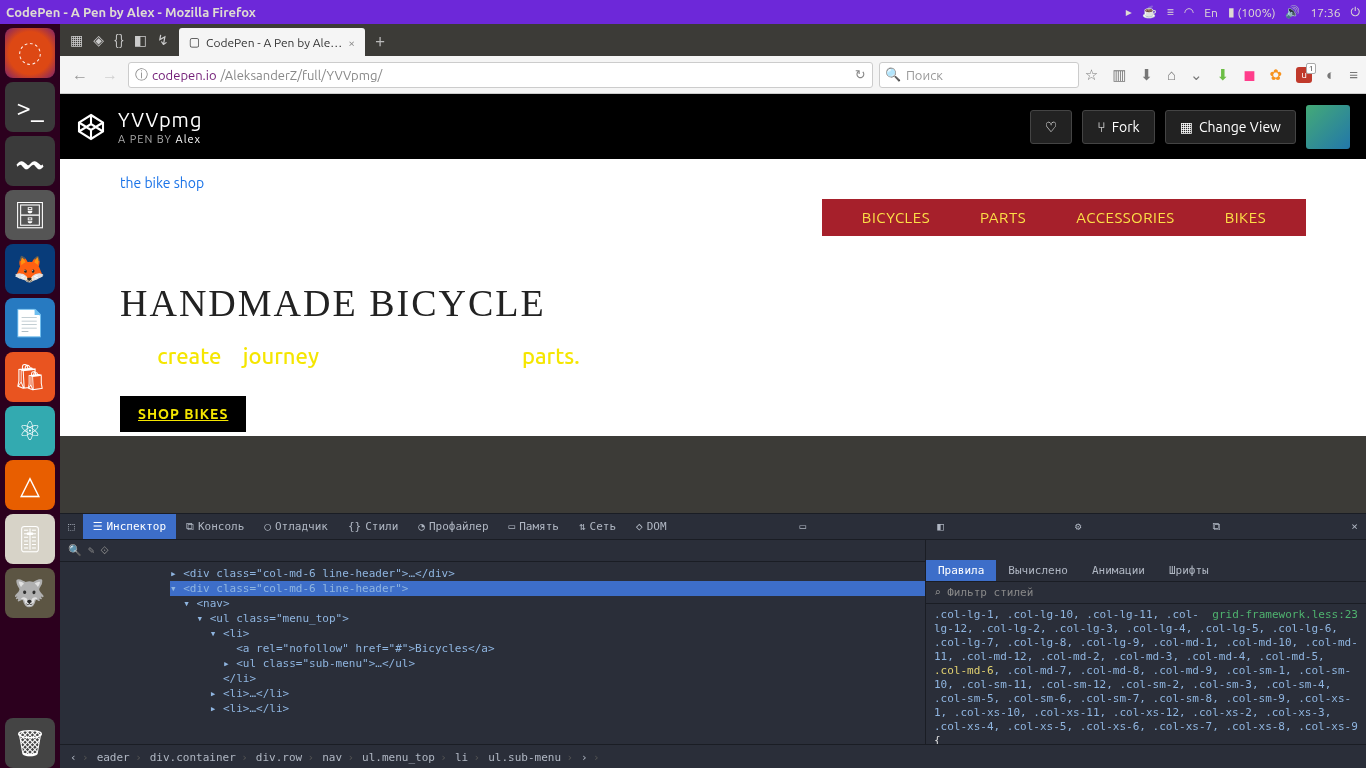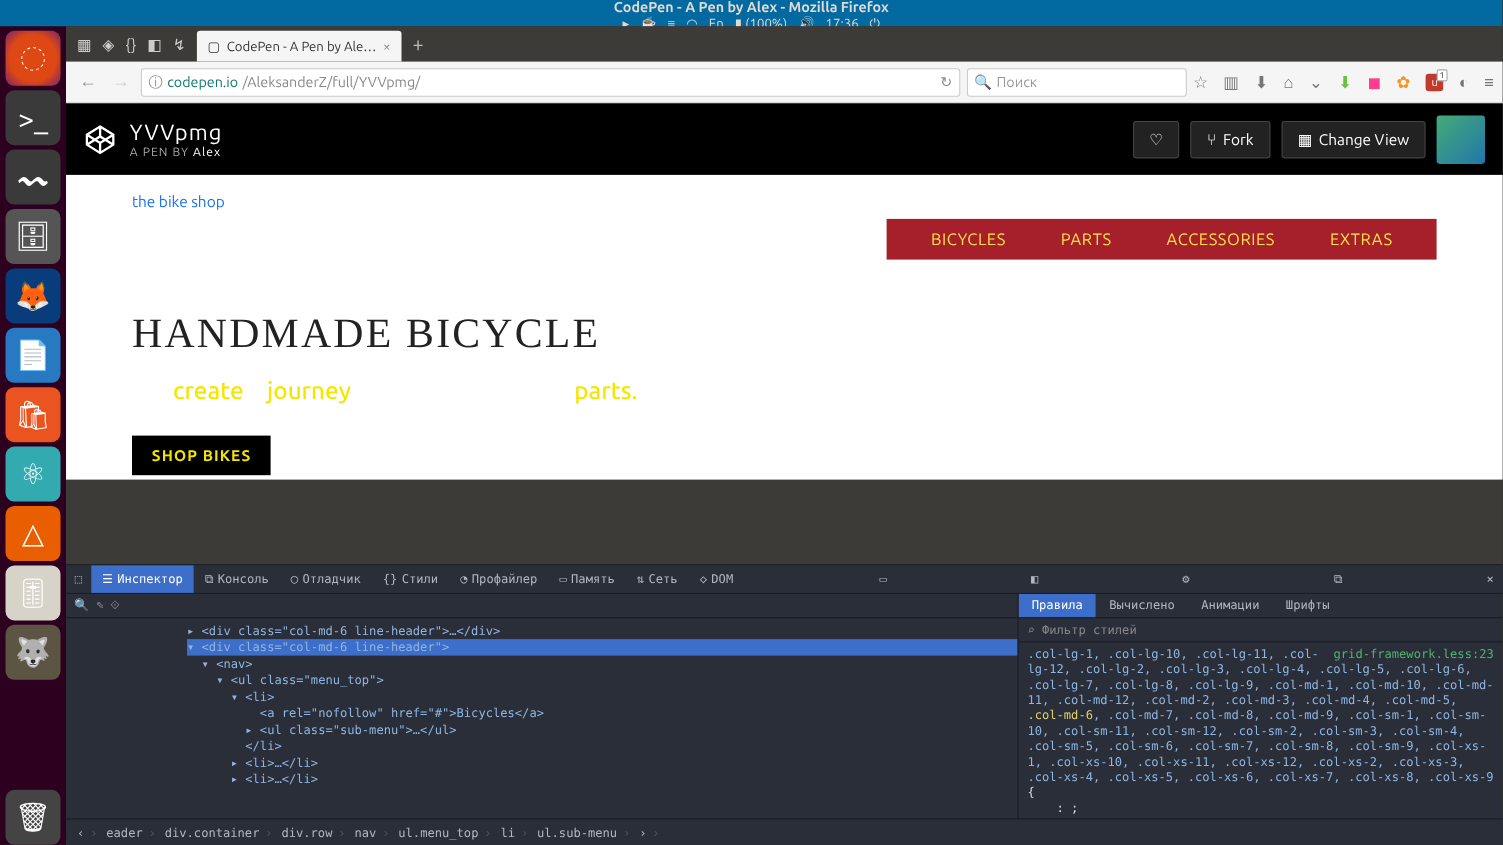--- a/index.html
+++ b/index.html
@@ -1,19 +1,19 @@
 <!DOCTYPE html>
 <html><head>
 <meta charset="utf-8">
 <style>
 * { margin: 0; padding: 0; box-sizing: border-box; }
 body { font-family: "Ubuntu", Arial, sans-serif; background: #2e2e2e; width: 1366px; height: 768px; overflow: hidden; font-size: 13px; color: #ddd; }
 
 
-.osbar { height: 24px; background: #0369a1; display: flex; align-items: center; padding: 0 6px; color: #dfdbd2; font-size: 13px; font-weight: bold; flex-direction: column; }
+.osbar { height: 24px; background: #6d28d9; display: flex; align-items: center; padding: 0 6px; color: #dfdbd2; font-size: 13px; font-weight: bold; }
 .osbar .spacer { flex: 1; }
 .osbar .status { display: flex; gap: 10px; align-items: center; font-weight: normal; font-size: 12px; }
 .osbar .status span { display: inline-flex; align-items: center; gap: 3px; }
 
 
 .launcher { position: absolute; left: 0; top: 24px; bottom: 0; width: 60px; background: #2c001e; display: flex; flex-direction: column; align-items: center; padding-top: 4px; gap: 4px; }
 .launcher .app { width: 50px; height: 50px; border-radius: 8px; display: flex; align-items: center; justify-content: center; font-size: 26px; color: #fff; }
 .launcher .app.ubuntu { background: radial-gradient(circle,#dd4814 60%,#77216f); }
 .launcher .app.dark { background: #3a3a3a; }
 .launcher .app.files { background: #555; }
@@ -34,21 +34,21 @@
 .wtabs .tabicons { display: flex; align-items: center; gap: 10px; padding: 0 10px; }
 .wtabs .tabicons span { font-size: 14px; color: #ccc; }
 .wtabs .tab { background: #f5f5f5; color: #333; display: flex; align-items: center; padding: 0 10px; gap: 6px; font-size: 12px; max-width: 210px; border-top-left-radius: 3px; border-top-right-radius: 3px; margin-top: 4px; }
 .wtabs .tab .close { color: #888; }
 .wtabs .newtab { display: flex; align-items: center; padding: 0 10px; color: #bbb; font-size: 18px; }
 
 
 .urlbar { height: 38px; background: #f5f5f5; display: flex; align-items: center; padding: 0 8px; gap: 6px; border-bottom: 1px solid #ccc; }
 .urlbar .nav { color: #999; font-size: 16px; padding: 0 4px; }
 .urlbar .addr { flex: 1; height: 26px; border: 1px solid #ccc; border-radius: 3px; background: #fff; display: flex; align-items: center; padding: 0 6px; font-size: 13px; color: #888; gap: 4px; }
-.urlbar .addr .path { color: #0f766e; }
+.urlbar .addr .path { color: #701a75; }
 .urlbar .addr .refresh { margin-left: auto; color: #888; }
 .urlbar .search { width: 200px; height: 26px; border: 1px solid #ccc; border-radius: 3px; background: #fff; display: flex; align-items: center; padding: 0 6px; color: #999; font-size: 13px; gap: 4px; }
 .urlbar .ticons { display: flex; gap: 14px; color: #777; font-size: 15px; align-items: center; }
 .urlbar .ticons .green { color: #6cbe45; }
 .urlbar .ticons .pink { color: #ff3d8b; }
 .urlbar .ticons .orange { color: #f7931e; }
 .urlbar .ticons .red { width:16px;height:16px;background:#c0392b;color:#fff;border-radius:3px;font-size:10px;display:flex;align-items:center;justify-content:center;position:relative;}
 .urlbar .ticons .red::after{content:"1";position:absolute;top:-4px;right:-4px;background:#fff;color:#333;font-size:8px;border:1px solid #aaa;border-radius:2px;padding:0 2px;}
 
 
@@ -63,40 +63,40 @@
 
 
 .page { background: #fff; height: 277px; overflow: hidden; color: #222; padding: 16px 60px 0 60px; position: relative; }
 .page .brand { color: #1a73e8; font-size: 14px; }
 .page .nav { position: absolute; right: 60px; top: 40px; background: #a6202b; display: flex; gap: 50px; padding: 10px 40px; }
 .page .nav span { color: #fde047; font-size: 15px; letter-spacing: 0.5px; }
 .page .hero { text-align: left; margin-top: 90px; }
 .page .hero h1 { font-family: Georgia, serif; font-size: 38px; font-weight: normal; letter-spacing: 2px; }
 .page .hero .tag { margin-top: 18px; font-size: 22px; color: #fff; }
 .page .hero .tag .y { color: #f5e600; font-weight: 500; }
-.page .hero .cta { display: inline-block; margin-top: 28px; background: #000; color: #f5e600; padding: 10px 18px; font-size: 14px; font-weight: bold; letter-spacing: 1px; }
+.page .hero .cta { display: inline-block; margin-top: 28px; background: #000; color: #f5e600; padding: 10px 18px; font-size: 14px; font-weight: bold; letter-spacing: 1px; text-decoration: underline; }
 
 
 .devtools { position: absolute; left: 0; right: 0; bottom: 0; height: 255px; background: #2a2e39; border-top: 1px solid #1a1d24; font-family: "DejaVu Sans Mono", monospace; font-size: 11px; }
 .dt-tabs { height: 26px; background: #2a2e39; display: flex; align-items: center; border-bottom: 1px solid #1a1d24; }
 .dt-tabs .tbtn { padding: 0 10px; height: 100%; display: flex; align-items: center; gap: 4px; color: #b0b7c3; }
 .dt-tabs .tbtn.active { background: #3d6ec9; color: #fff; }
 .dt-tabs .close { margin-left: auto; padding: 0 8px; color: #b0b7c3; }
 .dt-tabs .sel { padding: 0 8px; color: #b0b7c3; }
 
 .dt-body { display: flex; height: 204px; }
 .dt-html { flex: 1; border-right: 1px solid #1a1d24; overflow: hidden; }
 .dt-html .search { height: 22px; border-bottom: 1px solid #1a1d24; display: flex; align-items: center; padding: 0 8px; color: #888; gap: 6px; }
 .dt-html .search input { flex: 1; background: transparent; border: none; color: #ccc; font-size: 11px; }
 .dt-html .tree { padding: 4px 0 4px 110px; line-height: 15px; color: #b0b7c3; }
 .dt-html .tree .line { white-space: pre; }
 .dt-html .tree .tag { color: #8fb5e0; }
 .dt-html .tree .hl { background: #3d6ec9; display: inline-block; width: 100%; }
 
-.dt-css { width: 440px; overflow: hidden; }
+.dt-css { width: 440px; overflow: hidden; margin-top: 20px; }
 .dt-css .subtabs { height: 22px; display: flex; border-bottom: 1px solid #1a1d24; }
 .dt-css .subtabs span { padding: 0 12px; display: flex; align-items: center; color: #b0b7c3; }
 .dt-css .subtabs span.active { background: #3d6ec9; color: #fff; }
 .dt-css .filter { height: 22px; border-bottom: 1px solid #1a1d24; padding: 0 8px; color: #888; display: flex; align-items: center; }
 .dt-css .pseudo { height: 22px; border-bottom: 1px solid #1a1d24; display: flex; align-items: center; gap: 20px; padding: 0 10px; color: #b0b7c3; }
 .dt-css .pseudo label { display: flex; gap: 4px; align-items: center; }
 .dt-css .rules { padding: 4px 8px; line-height: 14px; }
 .dt-css .rules .sel { color: #8fb5e0; }
 .dt-css .rules .hly { color: #e0d070; }
 .dt-css .rules .src { float: right; color: #4fb36f; }
@@ -211,21 +211,21 @@
       <div class="avatar"></div>
     </div>
   </div>
 
   <div class="page">
     <div class="brand">the bike shop</div>
     <div class="nav">
       <span>BICYCLES</span>
       <span>PARTS</span>
       <span>ACCESSORIES</span>
-      <span>EXTRAS</span>
+      <span>BIKES</span>
     </div>
     <div class="hero">
       <h1>HANDMADE BICYCLE</h1>
       <div class="tag">
         <span>We </span><span class="y">create</span><span> a </span><span class="y">journey</span><span> together with good </span><span class="y">parts.</span>
       </div>
       <div class="cta">SHOP BIKES</div>
     </div>
   </div>
 

